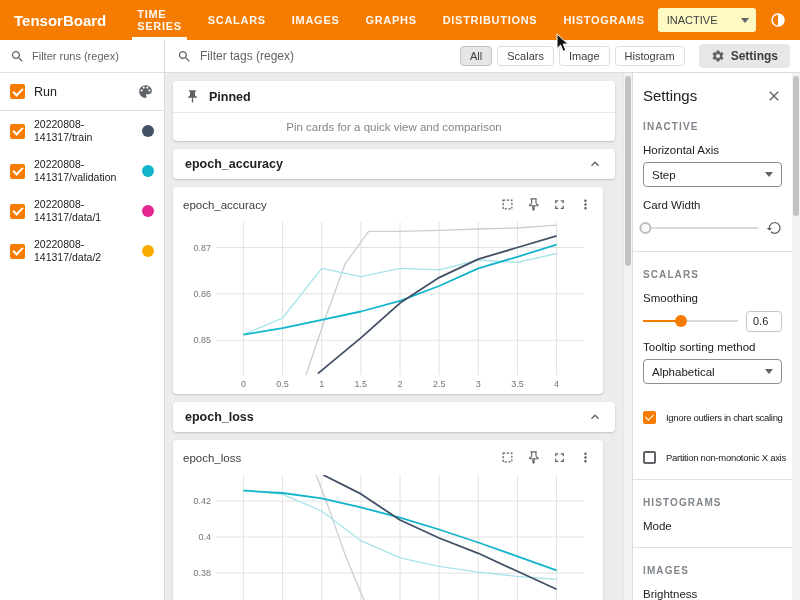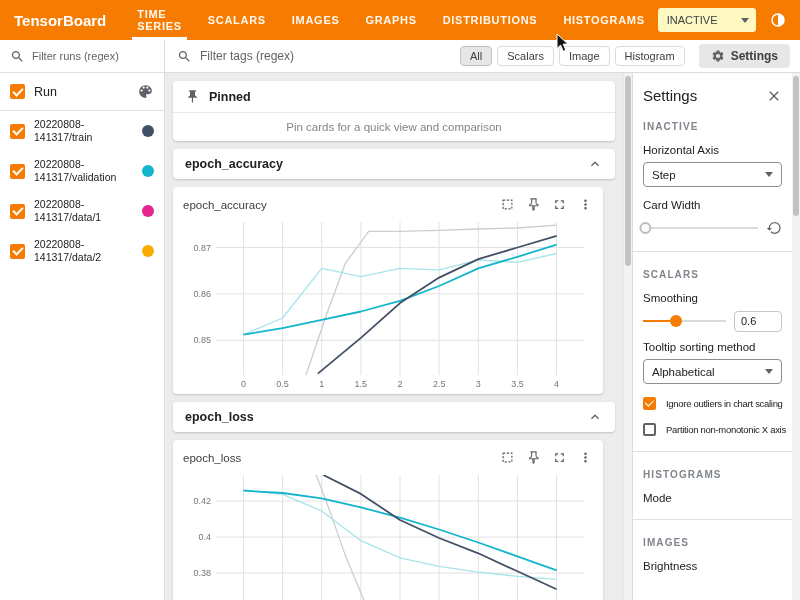--- a/index.html
+++ b/index.html
@@ -94,23 +94,23 @@
             display:flex; align-items:center; justify-content:space-between; padding:0 8px;
             font-size:11.5px; color:#202124; cursor:pointer; }
   .slider-row { display:flex; align-items:center; gap:8px; margin-top:9px; height:16px; }
   .slider { position:relative; flex:1; height:14px; cursor:pointer; }
   .slider .track { position:absolute; left:0; right:0; top:6px; height:2px; background:#dadada; }
   .slider .fill { position:absolute; left:0; top:6px; height:2px; background:#f57c00; }
   .slider .thumb { position:absolute; top:1px; width:12px; height:12px; border-radius:50%;
                    background:#f57c00; transform:translateX(-50%); }
   .slider .thumb.zero { background:#fafafa; border:2px solid #bdbdbd; transform:translateX(-30%); }
   .reset svg { width:16px; height:16px; fill:#5f6368; display:block; cursor:pointer; }
-  .value-box { width:48px; height:21px; border:1px solid #c3c7cc; border-radius:4px; font-size:11px;
+  .value-box { width:36px; height:21px; border:1px solid #c3c7cc; border-radius:4px; font-size:11px;
                color:#202124; padding:0 0 0 6px; font-family:"Liberation Sans",sans-serif; outline:none; }
-  .check-row { display:flex; align-items:center; gap:10px; margin-top:13px; white-space:nowrap; }
+  .check-row { display:flex; align-items:center; gap:10px; margin-top:27px; white-space:nowrap; }
   .check-label { font-size:9.5px; letter-spacing:-.3px; color:#202124; }
   .info svg { width:12px; height:12px; fill:#5f6368; display:block; }
   .divider { border:none; border-top:1px solid #e0e0e0; margin:15px -10px 0; }
 
   .settings-scrollbar { position:absolute; top:73px; right:0; width:8px; bottom:0; background:#f3f3f3; z-index:6; }
   .settings-scrollbar .thumb { position:absolute; top:3px; left:1px; width:6px; height:140px; background:#c2c2c2; border-radius:3px; }
 </style>
 </head>
 <body>
 

